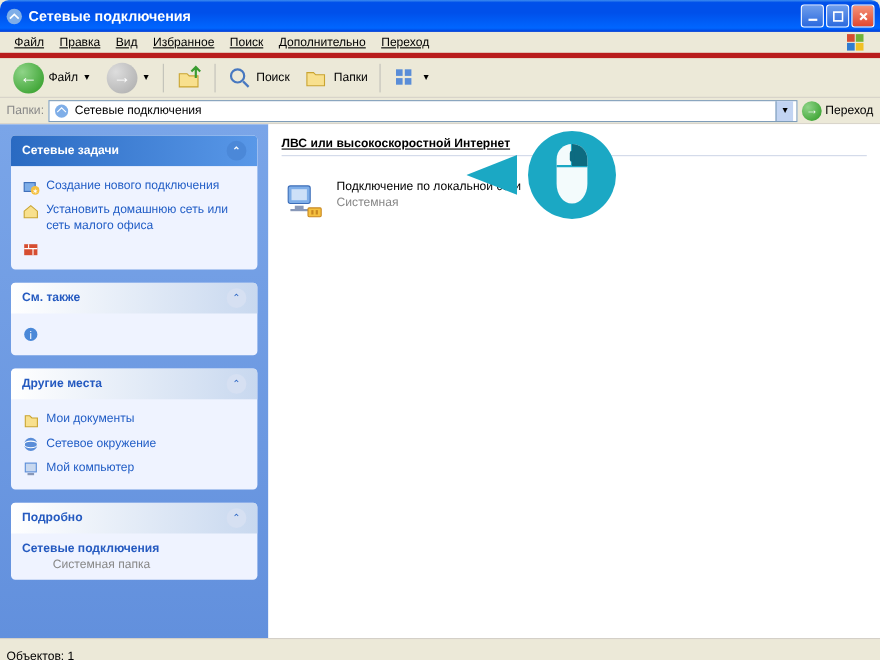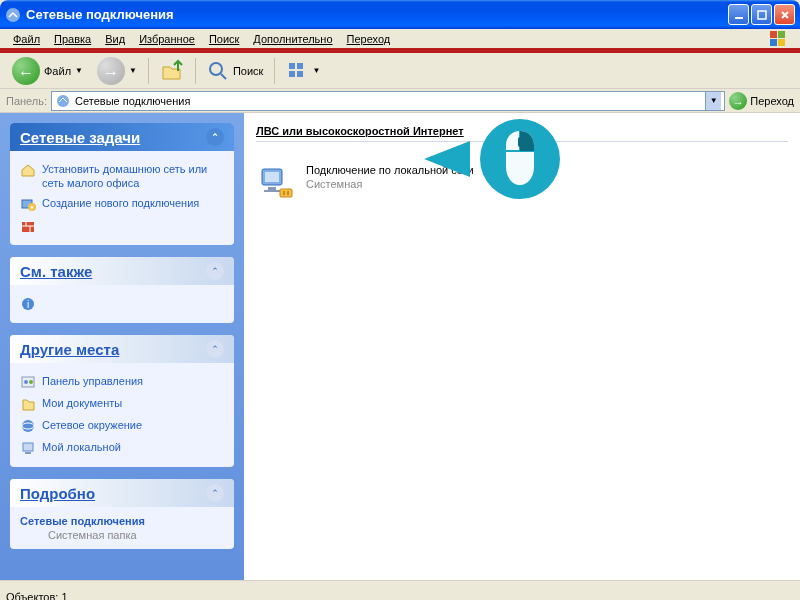--- a/index.html
+++ b/index.html
@@ -36,21 +36,21 @@
 .addr-dd { width: 16px; height: 18px; background: #c2d4f2; border-left: 1px solid #7f9db9; display:flex; align-items:center; justify-content:center; font-size:8px; }
 .go-btn { display: flex; align-items: center; gap: 3px; cursor: pointer; }
 .go-circle { width: 18px; height: 18px; border-radius: 50%; background: radial-gradient(circle at 30% 30%, #8fd488, #2a9920); display:flex; align-items:center; justify-content:center; color:#fff; font-size:11px; }
 
 
 .main { display: flex; height: calc(600px - 29px - 24px - 36px - 24px - 20px); background: #fff; }
 .sidebar { width: 244px; background: linear-gradient(to bottom, #7aa5e8 0%, #6290dd 100%); padding: 10px; overflow-y: auto; }
 .panel { background: #eff3ff; border-radius: 4px; margin-bottom: 12px; overflow: hidden; }
 .panel-hdr { background: linear-gradient(to right, #fff 0%, #c8d8ef 100%); padding: 5px 10px; display: flex; align-items: center; justify-content: space-between; cursor: pointer; }
 .panel-hdr.primary { background: linear-gradient(to right, #2a6ac2 0%, #5998e8 100%); color: #fff; font-weight: bold; }
-.panel-hdr-title { font-weight: bold; color: #255ac0; font-size: 15px; text-decoration: underline; }
+.panel-hdr-title { font-weight: bold; color: #255ac0; font-size: 11px; }
 .panel-hdr.primary .panel-hdr-title { color: #fff; }
 .collapse-btn { width: 18px; height: 18px; border-radius: 50%; background: #d6e0f2; display:flex; align-items:center; justify-content:center; font-size:9px; color:#326bc6; }
 .panel-hdr.primary .collapse-btn { background: #4b88d8; color: #fff; }
 .panel-body { padding: 8px 10px; }
 .task-link { display: flex; align-items: flex-start; gap: 6px; padding: 3px 0; color: #215dc6; cursor: pointer; line-height: 14px; }
 .task-icon { width: 16px; height: 16px; flex-shrink: 0; }
 .panel-info { padding: 8px 10px; }
 .info-title { font-weight: bold; color: #255ac0; }
 .info-sub { color: #888; margin-top: 2px; margin-left: 28px; }
 
@@ -136,34 +136,40 @@
       </svg>
   </div>
   <div class="tb-sep"></div>
   <div class="tb-btn">
     <svg width="22" height="22">
         <circle cx="9" cy="9" r="6" fill="none" stroke="#4878c0" stroke-width="2"></circle>
         <path d="M14 14 L19 19" stroke="#4878c0" stroke-width="2"></path>
       </svg>
     <span>Поиск</span>
   </div>
+  <div class="tb-btn">
+    <svg width="22" height="22">
+        <path d="M2 6 L2 18 L18 18 L18 8 L10 8 L8 6 Z" fill="#f8e08e" stroke="#c9a430"></path>
+      </svg>
+    <span>Папки</span>
+  </div>
   <div class="tb-sep"></div>
   <div class="tb-btn">
     <svg width="22" height="22">
         <rect x="3" y="3" width="6" height="6" fill="#5a8dd8"></rect>
         <rect x="11" y="3" width="6" height="6" fill="#5a8dd8"></rect>
         <rect x="3" y="11" width="6" height="6" fill="#5a8dd8"></rect>
         <rect x="11" y="11" width="6" height="6" fill="#5a8dd8"></rect>
       </svg>
     <span class="dd-arrow">▼</span>
   </div>
 </div>
 
 <div class="addressbar">
-  <span class="addr-label">Панель:</span>
+  <span class="addr-label">Папки:</span>
   <div class="addr-input">
     <svg width="16" height="16">
         <circle cx="8" cy="8" r="6" fill="#7faee8"></circle>
         <path d="M4 9 L8 5 L12 9" stroke="#fff" fill="none"></path>
       </svg>
     <span style="flex:1">Сетевые подключения</span>
     <span class="addr-dd">▼</span>
   </div>
   <div class="go-btn">
     <span class="go-circle">→</span>
@@ -176,31 +182,31 @@
   <div class="sidebar">
 
     <div class="panel">
       <div class="panel-hdr primary">
         <span class="panel-hdr-title">Сетевые задачи</span>
         <span class="collapse-btn">⌃</span>
       </div>
       <div class="panel-body">
         <div class="task-link">
           <svg class="task-icon">
-              <path d="M2 8 L8 3 L14 8 V14 H2 Z" fill="#f8e08e" stroke="#c9a430"></path>
-            </svg>
-          <span>Установить домашнюю сеть или сеть малого офиса</span>
-        </div>
-        <div class="task-link">
-          <svg class="task-icon">
               <rect x="2" y="4" width="10" height="8" fill="#7faee8" stroke="#3a6cb8"></rect>
               <circle cx="12" cy="11" r="4" fill="#f5c040"></circle>
               <text x="12" y="14" font-size="7" text-anchor="middle" fill="#fff">✶</text>
             </svg>
           <span>Создание нового подключения</span>
+        </div>
+        <div class="task-link">
+          <svg class="task-icon">
+              <path d="M2 8 L8 3 L14 8 V14 H2 Z" fill="#f8e08e" stroke="#c9a430"></path>
+            </svg>
+          <span>Установить домашнюю сеть или сеть малого офиса</span>
         </div>
         <div class="task-link">
           <svg class="task-icon">
               <rect x="2" y="4" width="12" height="10" fill="#d64d31"></rect>
               <path d="M2 8 H14 M6 4 V8 M10 8 V14" stroke="#fff" stroke-width="1"></path>
             </svg>
         </div>
       </div>
     </div>
 
@@ -220,45 +226,37 @@
     </div>
 
     <div class="panel">
       <div class="panel-hdr">
         <span class="panel-hdr-title">Другие места</span>
         <span class="collapse-btn">⌃</span>
       </div>
       <div class="panel-body">
         <div class="task-link">
           <svg class="task-icon">
-              <rect x="2" y="3" width="12" height="10" fill="#e8ecf4" stroke="#8898b8"></rect>
-              <circle cx="6" cy="8" r="2" fill="#5a8dd8"></circle>
-              <circle cx="11" cy="8" r="2" fill="#6fb238"></circle>
-            </svg>
-          <span>Панель управления</span>
-        </div>
-        <div class="task-link">
-          <svg class="task-icon">
               <path d="M3 4 L3 14 L14 14 L14 6 L9 6 L7 4 Z" fill="#f8e08e" stroke="#c9a430"></path>
             </svg>
           <span>Мои документы</span>
         </div>
         <div class="task-link">
           <svg class="task-icon">
               <circle cx="8" cy="8" r="6" fill="#5a8dd8"></circle>
               <ellipse cx="8" cy="8" rx="6" ry="3" fill="none" stroke="#fff"></ellipse>
             </svg>
           <span>Сетевое окружение</span>
         </div>
         <div class="task-link">
           <svg class="task-icon">
               <rect x="3" y="3" width="10" height="8" fill="#c8d8ef" stroke="#5a8dd8"></rect>
               <rect x="5" y="12" width="6" height="2" fill="#8898b8"></rect>
             </svg>
-          <span>Мой локальной</span>
+          <span>Мой компьютер</span>
         </div>
       </div>
     </div>
 
     <div class="panel">
       <div class="panel-hdr">
         <span class="panel-hdr-title">Подробно</span>
         <span class="collapse-btn">⌃</span>
       </div>
       <div class="panel-info">

